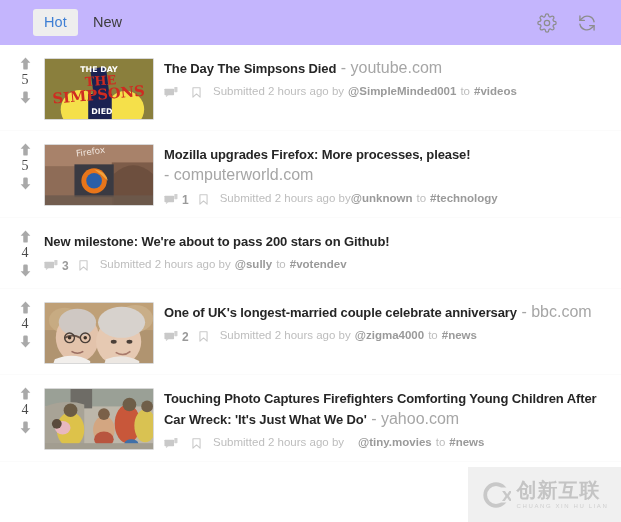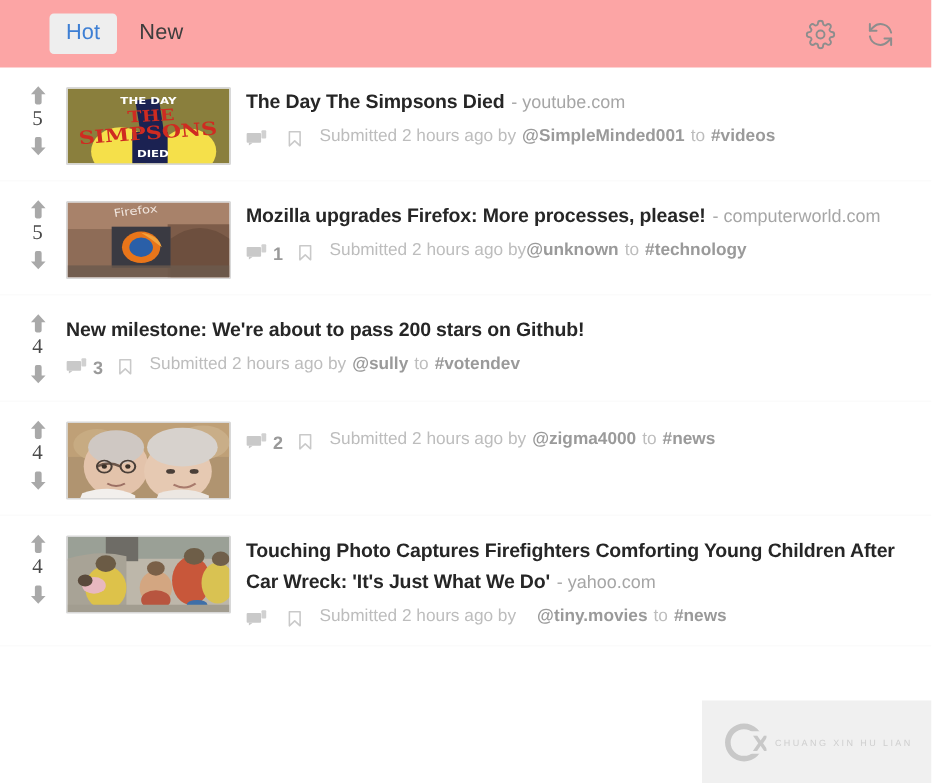--- a/index.html
+++ b/index.html
@@ -20,21 +20,21 @@
     background: #ffffff;
   }
 
   
   .topbar {
     position: relative;
     height: 45px;
     display: flex;
     align-items: center;
     padding: 0 18px 0 33px;
-    background: #fca5a5;
+    background: #c4b5fd;
   }
   .tabs {
     display: flex;
     align-items: center;
     gap: 4px;
   }
   .tab {
     font-size: 14.5px;
     color: #3d3d3d;
     padding: 6px 11px 7px 11px;
@@ -97,21 +97,21 @@
     height: 15px;
     cursor: pointer;
     display: block;
   }
   .arrow svg { display: block; }
 
   
   .thumb {
     flex: 0 0 110px;
     width: 110px;
-    height: 52px;
+    height: 62px;
     margin: 3px 10px 0 4px;
     border: 1px solid #d8d8d8;
     background: #e9e9e9;
     overflow: hidden;
     position: relative;
     cursor: pointer;
     border-radius: 1px;
   }
   .thumb svg { display: block; width: 100%; height: 100%; }
 
@@ -127,21 +127,21 @@
   }
   .post-title {
     font-size: 13px;
     font-weight: bold;
     color: #262626;
     text-decoration: none;
     cursor: pointer;
     letter-spacing: -0.1px;
   }
   .domain {
-    font-size: 12px;
+    font-size: 16px;
     color: #a6a6a6;
     font-weight: normal;
     white-space: nowrap;
   }
   .meta {
     display: flex;
     align-items: flex-start;
     margin-top: 8px;
     font-size: 11.5px;
     color: #b9b9b9;
@@ -442,20 +442,24 @@
           <path d="M27 50 q6 4 12 0" stroke="#9b6f63" stroke-width="1.6" fill="none"></path>
           <ellipse cx="70" cy="40" rx="3" ry="2" fill="#4a3f38"></ellipse>
           <ellipse cx="86" cy="40" rx="3" ry="2" fill="#4a3f38"></ellipse>
           <path d="M72 51 q8 5 15 -1" stroke="#a87a6c" stroke-width="1.6" fill="none"></path>
           <path d="M10 58 q20 -8 36 2 v4 h-38 Z" fill="#f2efec"></path>
           <path d="M62 58 q18 -7 34 2 v4 h-36 Z" fill="#ece7e2"></path>
         </svg>
       </div>
 
       <div class="post-body">
+        <div class="title-line">
+          <span class="post-title">One of UK's longest-married couple celebrate anniversary</span>
+          <span class="domain">- bbc.com</span>
+        </div>
         <div class="meta">
           <span class="comment-group">
             <span class="meta-icon">
               <svg viewBox="0 0 16 16" width="14" height="14" fill="#c9c9c9">
                 <rect x="0.5" y="3" width="11" height="7.5" rx="0.8"></rect>
                 <path d="M2.2 10.5 L2.2 12.6 L5.2 10.5 Z"></path>
                 <rect x="11.8" y="1" width="3.6" height="6.2" rx="0.8" opacity="0.85"></rect>
               </svg>
             </span>
             <span class="comment-count">2</span>
@@ -549,18 +553,19 @@
   <div class="watermark">
     <div class="wm-inner">
       <span class="wm-logo">
         <svg viewBox="0 0 32 32" width="30" height="30">
           <path d="M16 2.5 A13.5 13.5 0 1 0 16 29.5 A13.5 13.5 0 0 0 16 2.5 Z M16 6.5 A9.5 9.5 0 1 1 16 25.5 A9.5 9.5 0 1 1 16 6.5 Z" fill="#c8c8c8"></path>
           <rect x="20" y="8" width="13" height="16" fill="#f0f0f0"></rect>
           <text x="22" y="22" font-family="DejaVu Sans, sans-serif" font-size="15" font-weight="bold" fill="#c8c8c8">X</text>
         </svg>
       </span>
       <span class="wm-text">
+        <span class="wm-cn">创新互联</span>
         <span class="wm-py">CHUANG XIN HU LIAN</span>
       </span>
     </div>
   </div>
 
 </div>
 
 </body></html>

